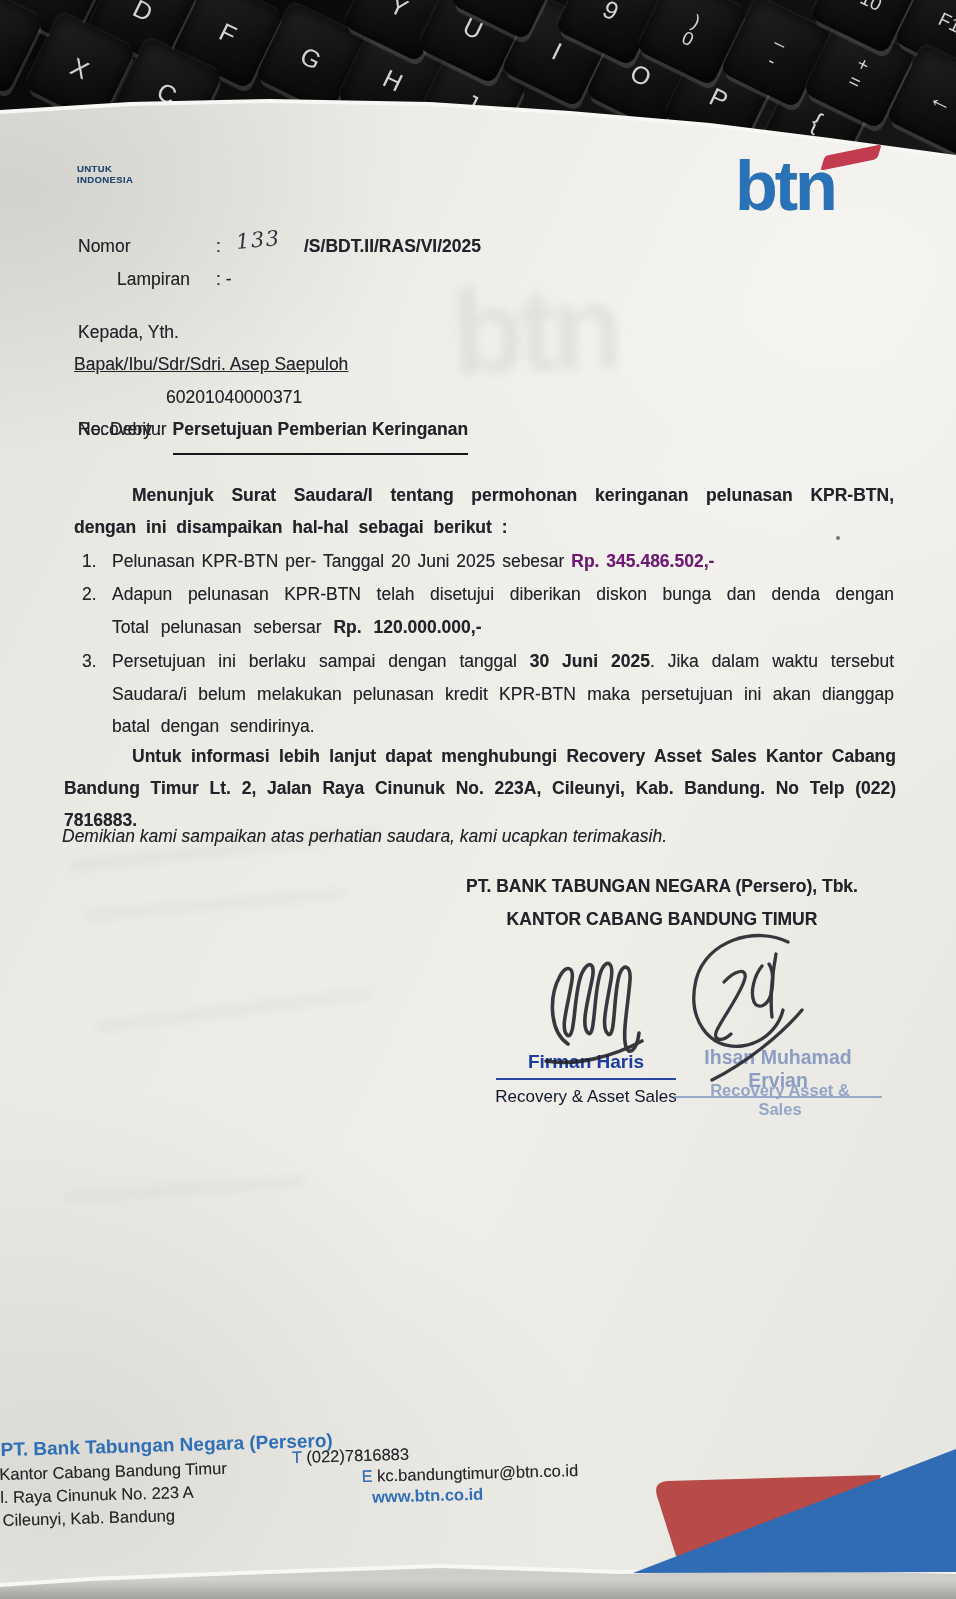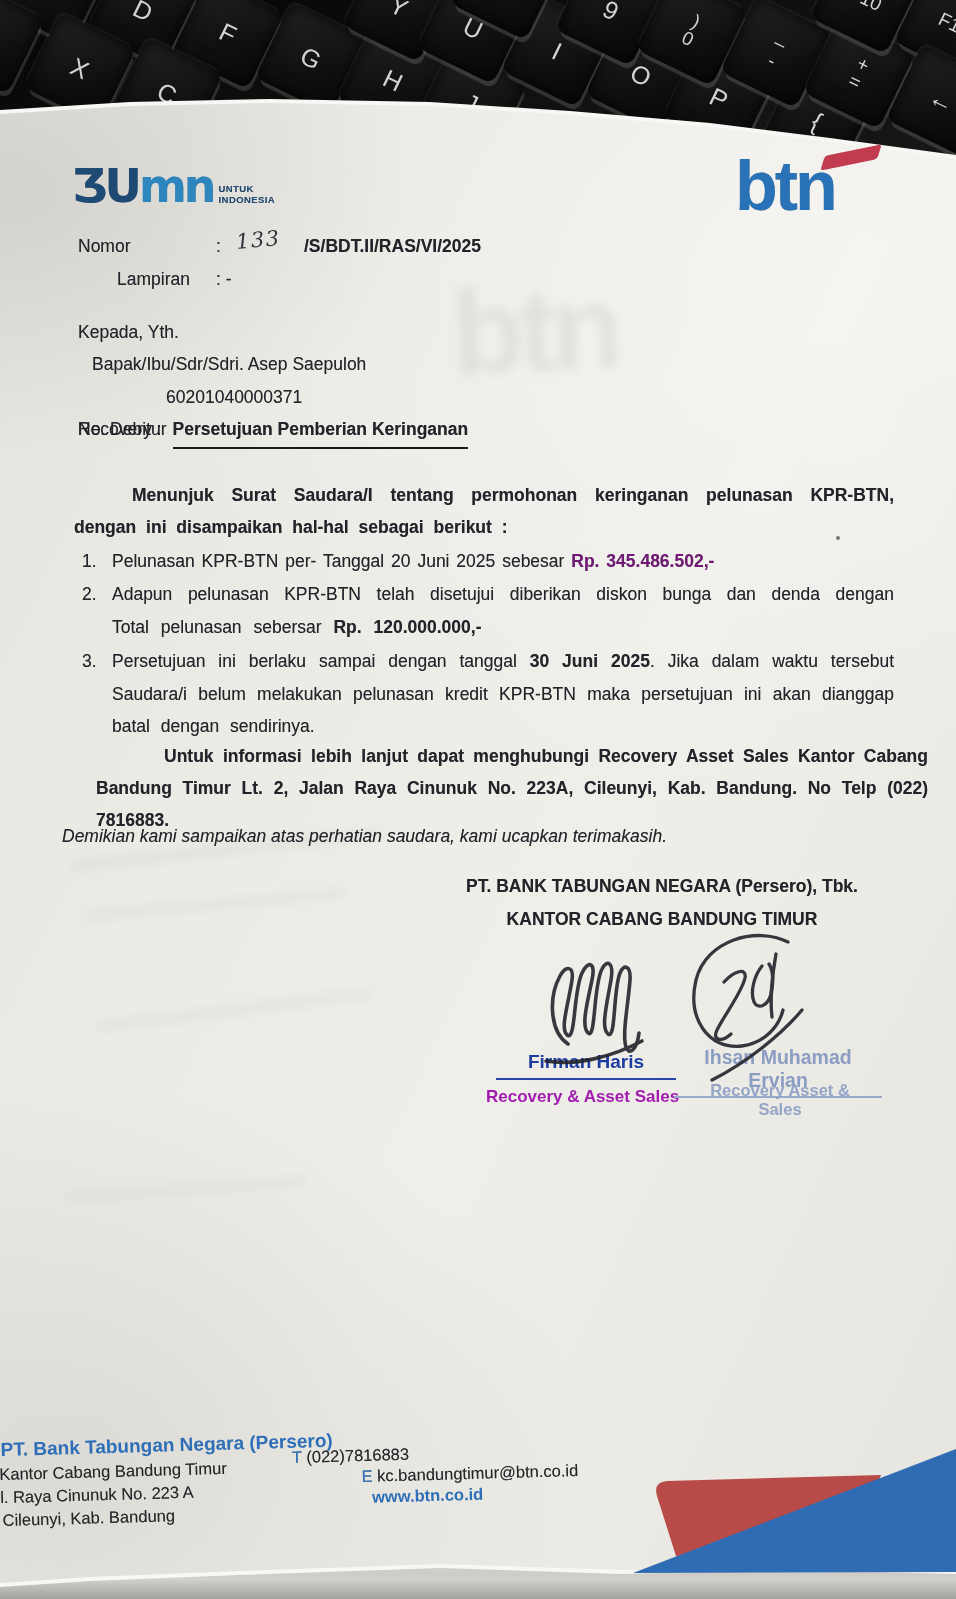--- a/index.html
+++ b/index.html
@@ -53,28 +53,28 @@
   .bumn .tag{font-size:9.5px;font-weight:bold;color:#1e4a73;line-height:10.5px;margin-left:5px;margin-bottom:3px;letter-spacing:.4px;}
 
   
   .btnlogo{left:703px;top:142px;width:160px;height:92px;margin-left:32px;}
   .btnlogo .txt{font-weight:bold;font-size:70px;line-height:88px;letter-spacing:-3px;color:#2a72b8;}
   .btnlogo .accent{position:absolute;left:90px;top:8px;width:52px;height:15px;background:#c23b4e;
     border-radius:3px;transform:skewX(-28deg) rotate(-13deg);}
 
   .hand{font-family:"DejaVu Serif",serif;font-style:italic;font-size:21px;color:#33333d;
     transform:rotate(-5deg);letter-spacing:1.5px;text-shadow:none;}
-  .underline-black{border-bottom:2.5px solid #17181c;padding-bottom:8px;}
+  .underline-black{border-bottom:2.5px solid #17181c;padding-bottom:14px;}
 
   
   .company{left:427px;top:870px;width:470px;text-align:center;font-weight:bold;line-height:33px;}
   .sig-svg{position:absolute;left:500px;top:922px;z-index:6;}
   .name-left{left:496px;top:1051px;width:180px;text-align:center;font-weight:bold;font-size:19px;
     color:#1d3da0;border-bottom:2.5px solid #2746a8;padding-bottom:5px;text-shadow:none;}
-  .role-left{left:486px;top:1087px;width:200px;font-weight:bold;font-size:17px;color:#a21caf;text-shadow:none;}
+  .role-left{left:486px;top:1087px;width:200px;text-align:center;font-weight:normal;font-size:17px;color:#0f172a;text-shadow:none;}
   .name-right{left:674px;top:1046px;width:208px;text-align:center;font-weight:bold;font-size:19.5px;
     color:#8b9dc3;border-bottom:2.5px solid #99aacd;padding-bottom:4px;text-shadow:none;}
   .role-right{left:688px;top:1081px;width:184px;text-align:center;font-weight:bold;font-size:16.5px;color:#94a5c8;text-shadow:none;}
 
   
   .footer{position:absolute;left:0;top:1438px;width:956px;height:130px;transform:rotate(-1.6deg);
     transform-origin:40px 60px;}
   .f-company{left:2px;top:0;font-weight:bold;font-size:19px;color:#2e6fb7;text-shadow:none;}
   .f-line{font-size:16.5px;color:#26262a;}
   .f-blue{color:#2e6fb7;font-weight:bold;text-shadow:none;}
@@ -172,41 +172,40 @@
   <div class="smudge" style="left:65px;top:1185px;width:240px;height:9px;opacity:.05;transform:rotate(-4deg);"></div>
 
   <svg class="corner-svg" width="356" height="170" viewBox="0 0 356 170">
     <path d="M 76 136 L 57 76 Q 53 62 67 61 L 281 55 L 249 136 Z" fill="#b84a47"></path>
     <path d="M 33 153 L 356 29 L 356 152 Z" fill="#2f6cb3"></path>
   </svg>
 
   <div class="content">
 
     <div class="abs bumn">
-      <div class="glyphs"><span class="g1">ƷU</span><span class="g2">mn</span></div>
       <div class="tag">
         <div>UNTUK</div>
         <div>INDONESIA</div>
       </div>
     </div>
 
     <div class="abs btnlogo">
       <div class="txt">btn</div>
       <div class="accent"></div>
     </div>
 
     <div class="abs" style="left:78px;top:236px;">Nomor</div>
     <div class="abs" style="left:216px;top:236px;">:</div>
     <div class="abs hand" style="left:236px;top:228px;">133</div>
     <div class="abs bold" style="left:304px;top:236px;">/S/BDT.II/RAS/VI/2025</div>
     <div class="abs" style="left:78px;top:269px;margin-left:39px;">Lampiran</div>
     <div class="abs" style="left:216px;top:269px;">: -</div>
 
     <div class="abs" style="left:78px;top:322px;">Kepada, Yth.</div>
-    <div class="abs" style="left:92px;top:354px;">Bapak/Ibu/Sdr/Sdri. Asep Saepuloh</div>
+    <div class="abs" style="left:74px;top:354px;text-decoration:underline;">Bapak/Ibu/Sdr/Sdri. Asep Saepuloh</div>
     <div class="abs" style="left:78px;top:387px;margin-top:32px;">No. Debitur</div>
     <div class="abs" style="left:166px;top:387px;">60201040000371</div>
     <div class="abs" style="left:78px;top:419px;">
       <span>Recovery :</span>
       <span class="bold underline-black" style="margin-left:6px;">Persetujuan Pemberian Keringanan</span>
     </div>
 
     <div class="abs para" style="left:74px;top:479px;width:820px;text-indent:58px;">Menunjuk Surat Saudara/I tentang permohonan keringanan pelunasan KPR-BTN, dengan ini disampaikan hal-hal sebagai berikut :</div>
 
     <div class="item" style="top:545px;word-spacing:2px;text-align:left;">
@@ -217,21 +216,21 @@
     <div class="item" style="top:578px;word-spacing:7px;">
       <span class="num">2.</span>
       <span>Adapun pelunasan KPR-BTN telah disetujui diberikan diskon bunga dan denda dengan Total pelunasan sebersar </span><span class="bold">Rp. 120.000.000,-</span>
     </div>
 
     <div class="item" style="top:645px;word-spacing:6px;">
       <span class="num">3.</span>
       <span>Persetujuan ini berlaku sampai dengan tanggal </span><span class="bold">30 Juni 2025</span><span>. Jika dalam waktu tersebut Saudara/i belum melakukan pelunasan kredit KPR-BTN maka persetujuan ini akan dianggap batal dengan sendirinya.</span>
     </div>
 
-    <div class="abs para" style="left:64px;top:740px;width:832px;text-indent:68px;word-spacing:4px;margin-left:32px;">Untuk informasi lebih lanjut dapat menghubungi Recovery Asset Sales Kantor Cabang Bandung Timur Lt. 2, Jalan Raya Cinunuk No. 223A, Cileunyi, Kab. Bandung. No Telp (022) 7816883.</div>
+    <div class="abs para" style="left:64px;top:740px;width:832px;text-indent:68px;word-spacing:4px;">Untuk informasi lebih lanjut dapat menghubungi Recovery Asset Sales Kantor Cabang Bandung Timur Lt. 2, Jalan Raya Cinunuk No. 223A, Cileunyi, Kab. Bandung. No Telp (022) 7816883.</div>
     <div class="abs" style="left:62px;top:826px;font-style:italic;">Demikian kami sampaikan atas perhatian saudara, kami ucapkan terimakasih.</div>
 
     <div class="dot"></div>
 
     <div class="abs company">
       <div>PT. BANK TABUNGAN NEGARA (Persero), Tbk.</div>
       <div>KANTOR CABANG BANDUNG TIMUR</div>
     </div>
 
     <div class="abs name-left">Firman Haris</div>

